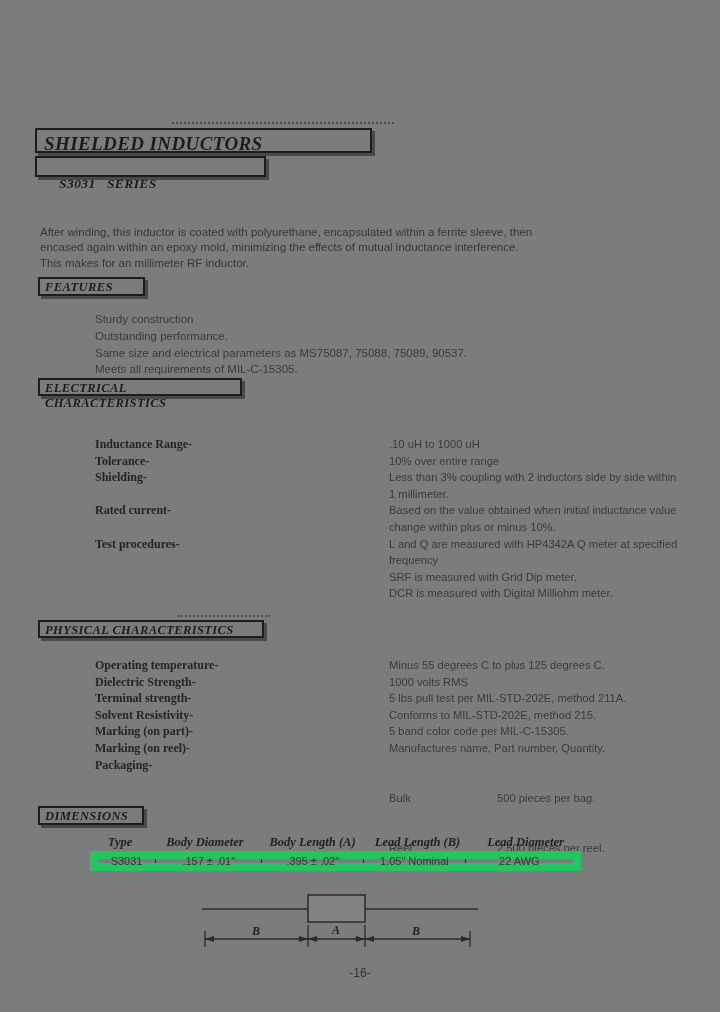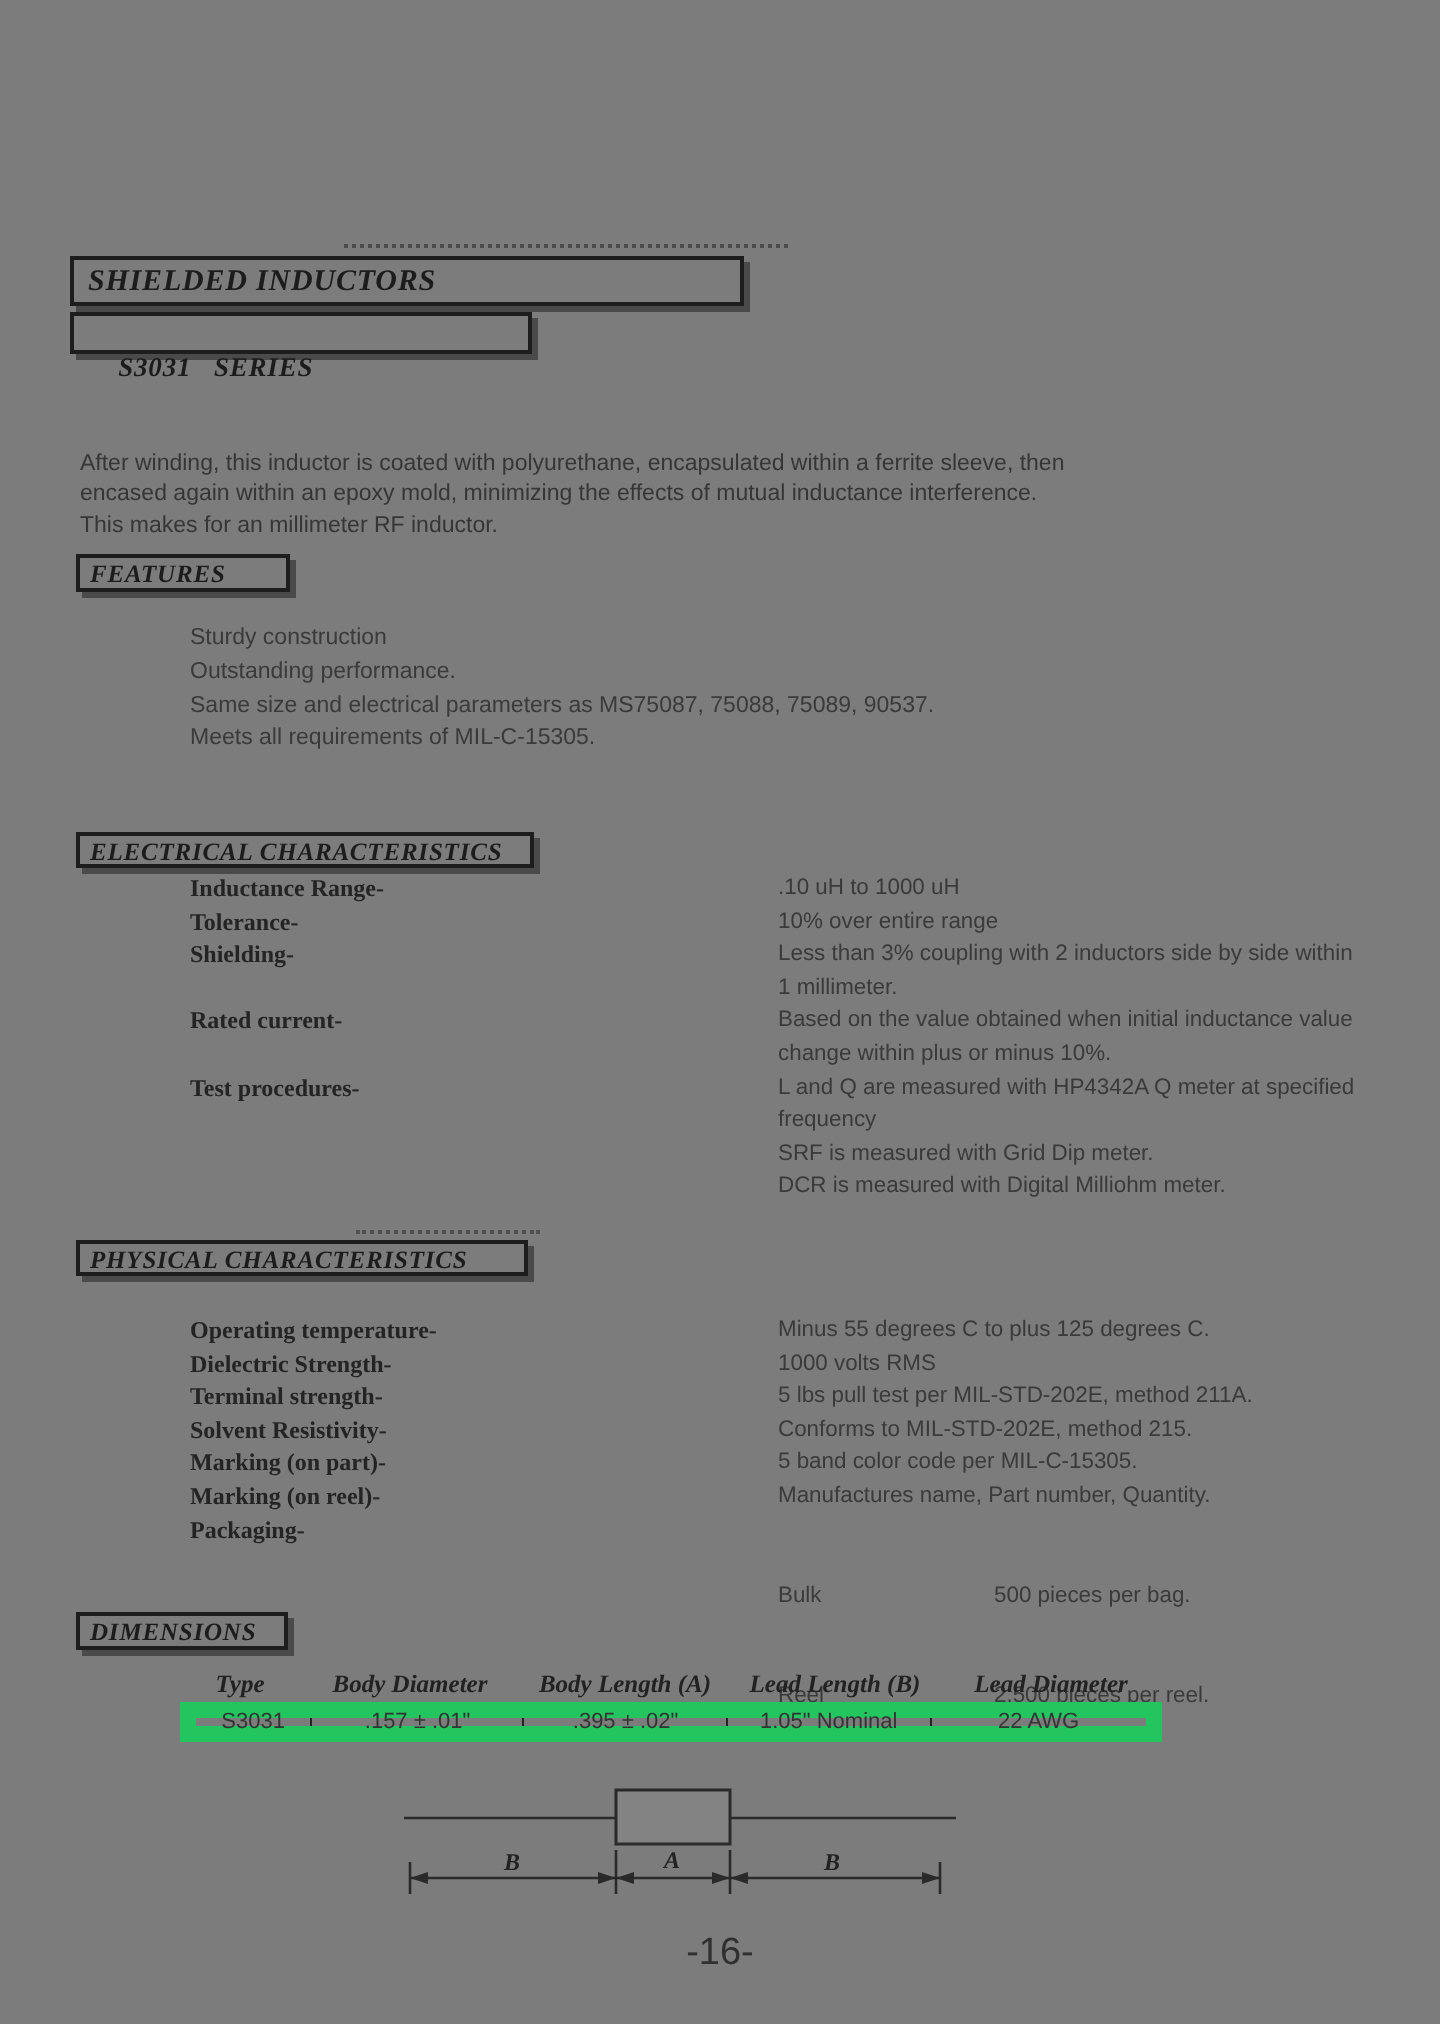--- a/index.html
+++ b/index.html
@@ -17,29 +17,29 @@
   .box {
     position: absolute;
     border: 2px solid #1d1d1d;
     box-shadow: 3px 3px 0 rgba(0,0,0,0.40);
     font-family: "Liberation Serif", serif;
     font-weight: bold;
     font-style: italic;
     color: #1c1c1c;
     letter-spacing: 0.4px;
   }
-  .main-title { left: 35px; top: 128px; width: 337px; height: 25px; font-size: 15px; padding: 3px 0 0 7px; }
+  .main-title { left: 35px; top: 128px; width: 337px; height: 25px; font-size: 19px; padding: 3px 0 0 7px; }
   .main-title::before {
     content: ""; position: absolute; top: -8px; left: 135px; width: 222px;
     border-top: 2px dotted rgba(25,25,25,0.5);
   }
   .series-title { left: 35px; top: 156px; width: 231px; height: 21px; font-size: 13.5px; padding: 2px 0 0 7px; white-space: pre; }
   .section-heading { font-size: 12.5px; padding: 1px 6px 1px 5px; }
   .h-features   { left: 38px; top: 277px; width: 107px; height: 19px; }
-  .h-electrical { left: 38px; top: 416px; width: 229px; height: 18px; }
+  .h-electrical { left: 38px; top: 378px; width: 204px; height: 18px; }
   .h-physical   { left: 38px; top: 620px; width: 226px; height: 18px; }
   .h-physical::before {
     content: ""; position: absolute; top: -7px; left: 138px; width: 92px;
     border-top: 2px dotted rgba(25,25,25,0.45);
   }
   .h-dimensions { left: 38px; top: 806px; width: 106px; height: 19px; }
 
   .intro {
     position: absolute; left: 40px; top: 213px; width: 540px;
     font-size: 11.5px; line-height: 15.5px; white-space: pre-line; color: #363636;
@@ -81,21 +81,21 @@
   .diagram { position: absolute; left: 200px; top: 892px; }
   .dline { stroke: #2a2a2a; stroke-width: 1.3; }
   .dbody { fill: #838383; stroke: #2a2a2a; stroke-width: 1.5; }
   .darrow { fill: #2a2a2a; }
   .dlabel {
     font-family: "Liberation Serif", serif; font-weight: bold; font-style: italic;
     font-size: 12px; fill: #222;
   }
   .page-number {
     position: absolute; left: 0; top: 966px; width: 720px;
-    text-align: center; font-size: 19px; color: #303030;
+    text-align: center; font-size: 12px; color: #303030;
   }
 </style>
 </head>
 <body>
 
 <div class="page">
 
   <div class="box main-title">
     <span>SHIELDED INDUCTORS</span>
   </div>

